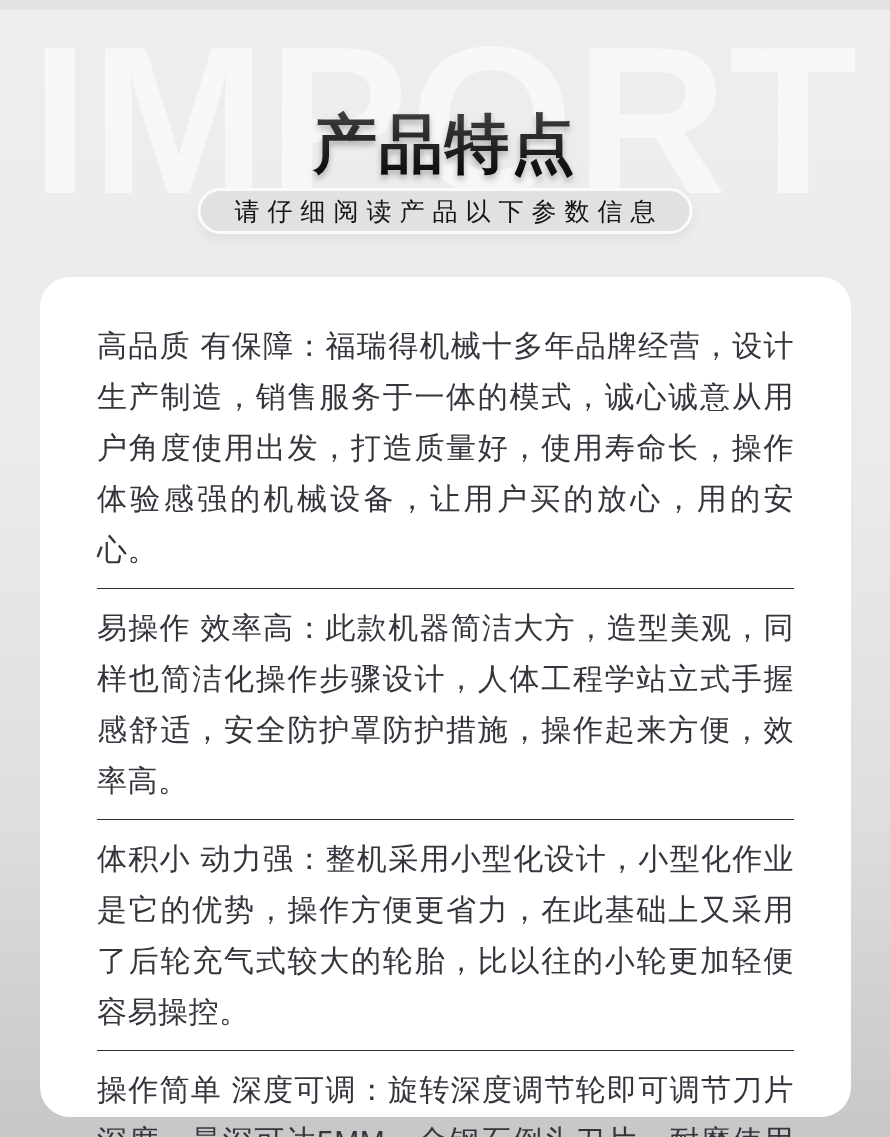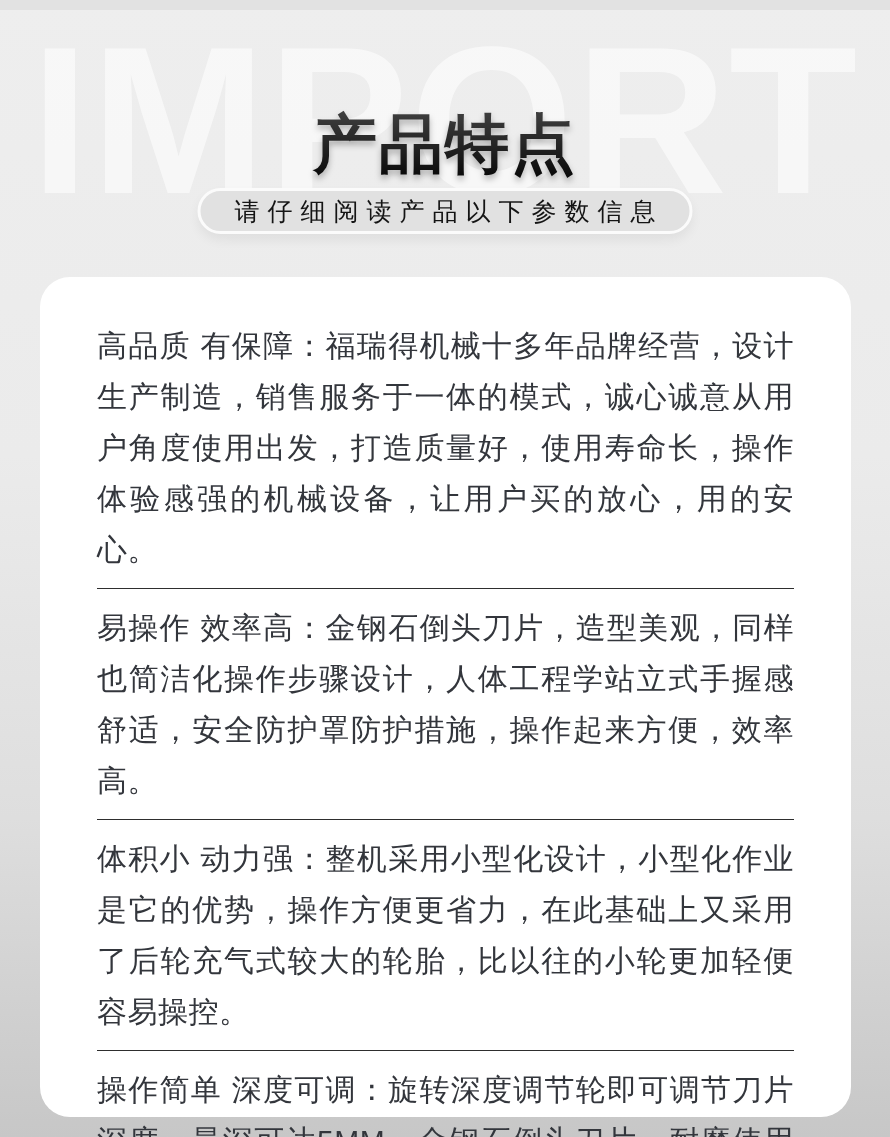--- a/index.html
+++ b/index.html
@@ -97,21 +97,21 @@
   <div class="subtitle-pill">
     <span>请仔细阅读产品以下参数信息</span>
   </div>
 
   <div class="card">
 
     <p class="feature-item">高品质 有保障：福瑞得机械十多年品牌经营，设计生产制造，销售服务于一体的模式，诚心诚意从用户角度使用出发，打造质量好，使用寿命长，操作体验感强的机械设备，让用户买的放心，用的安心。</p>
 
     <div class="divider"></div>
 
-    <p class="feature-item">易操作 效率高：金钢石倒头刀片，造型美观，同样也简洁化操作步骤设计，人体工程学站立式手握感舒适，安全防护罩防护措施，操作起来方便，效率高。</p>
+    <p class="feature-item">易操作 效率高：此款机器简洁大方，造型美观，同样也简洁化操作步骤设计，人体工程学站立式手握感舒适，安全防护罩防护措施，操作起来方便，效率高。</p>
 
     <div class="divider"></div>
 
     <p class="feature-item">体积小 动力强：整机采用小型化设计，小型化作业是它的优势，操作方便更省力，在此基础上又采用了后轮充气式较大的轮胎，比以往的小轮更加轻便容易操控。</p>
 
     <div class="divider"></div>
 
     <p class="feature-item">操作简单 深度可调：旋转深度调节轮即可调节刀片深度，最深可达5MM，金钢石倒头刀片，耐磨使用寿命长；手动机械式调节刀片深度，操作方便更省力。</p>
 
   </div>

